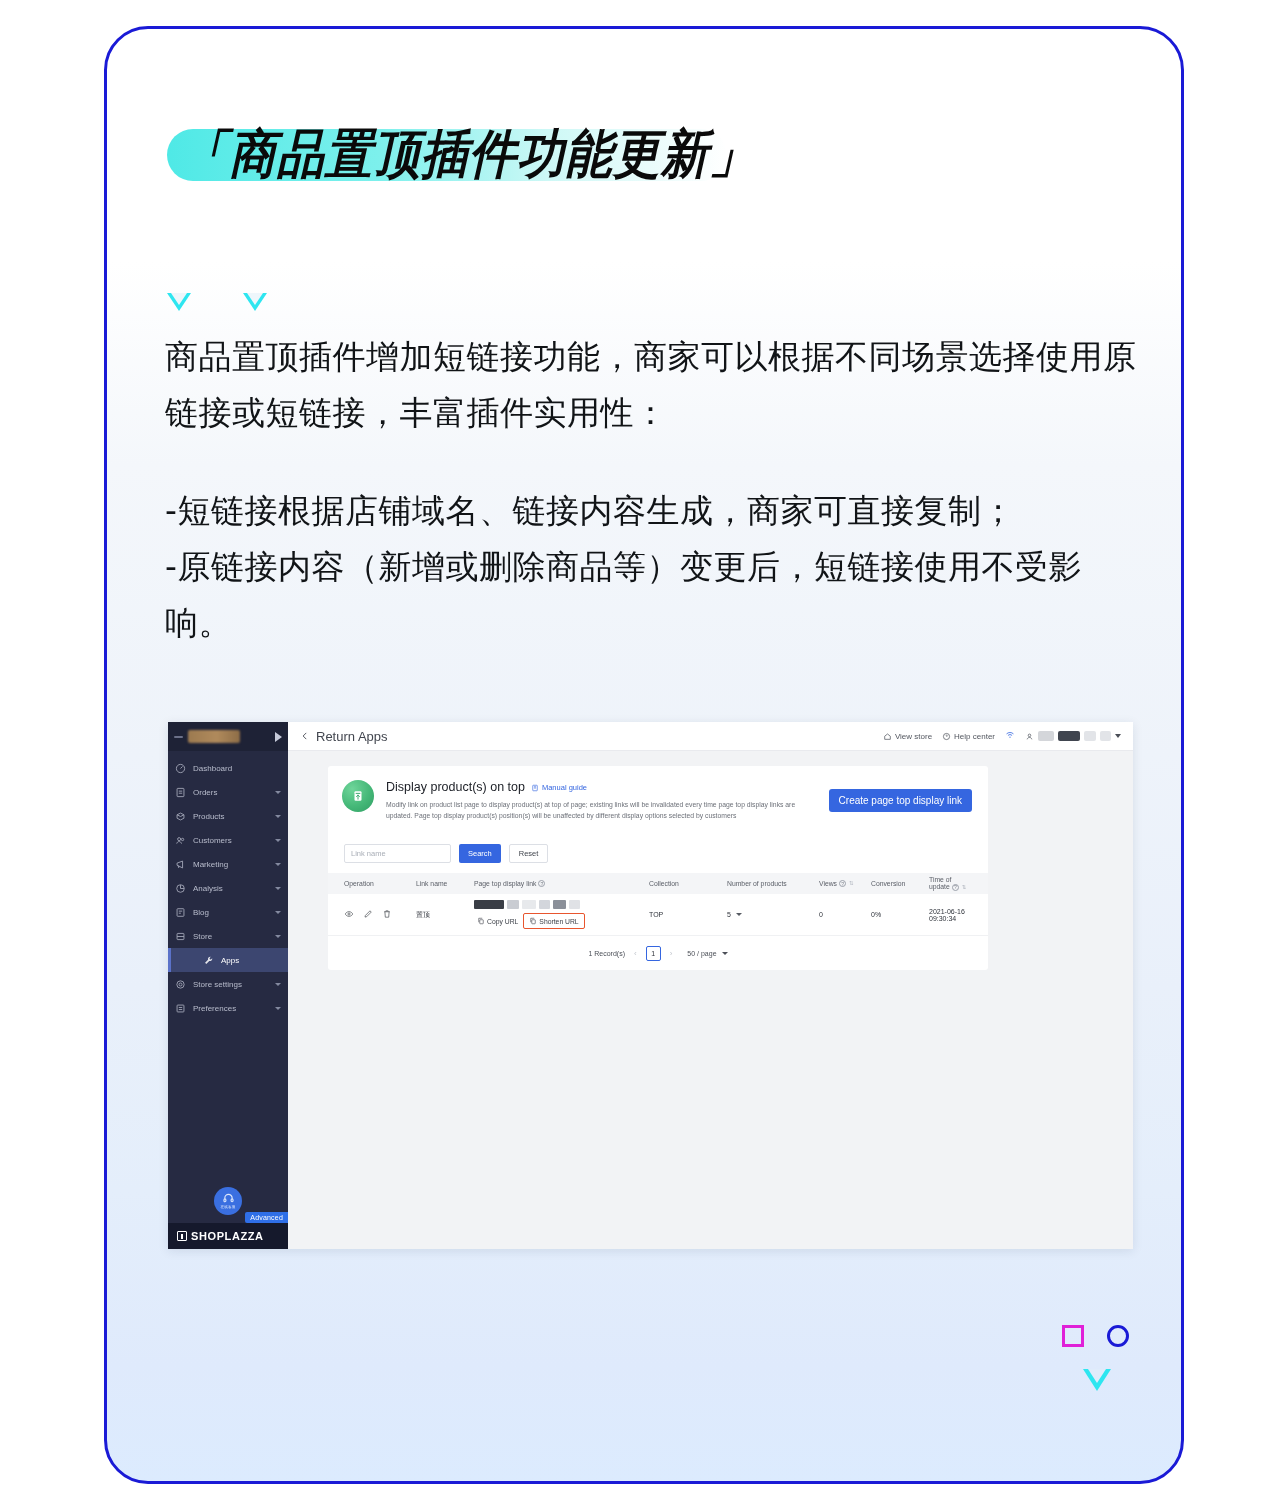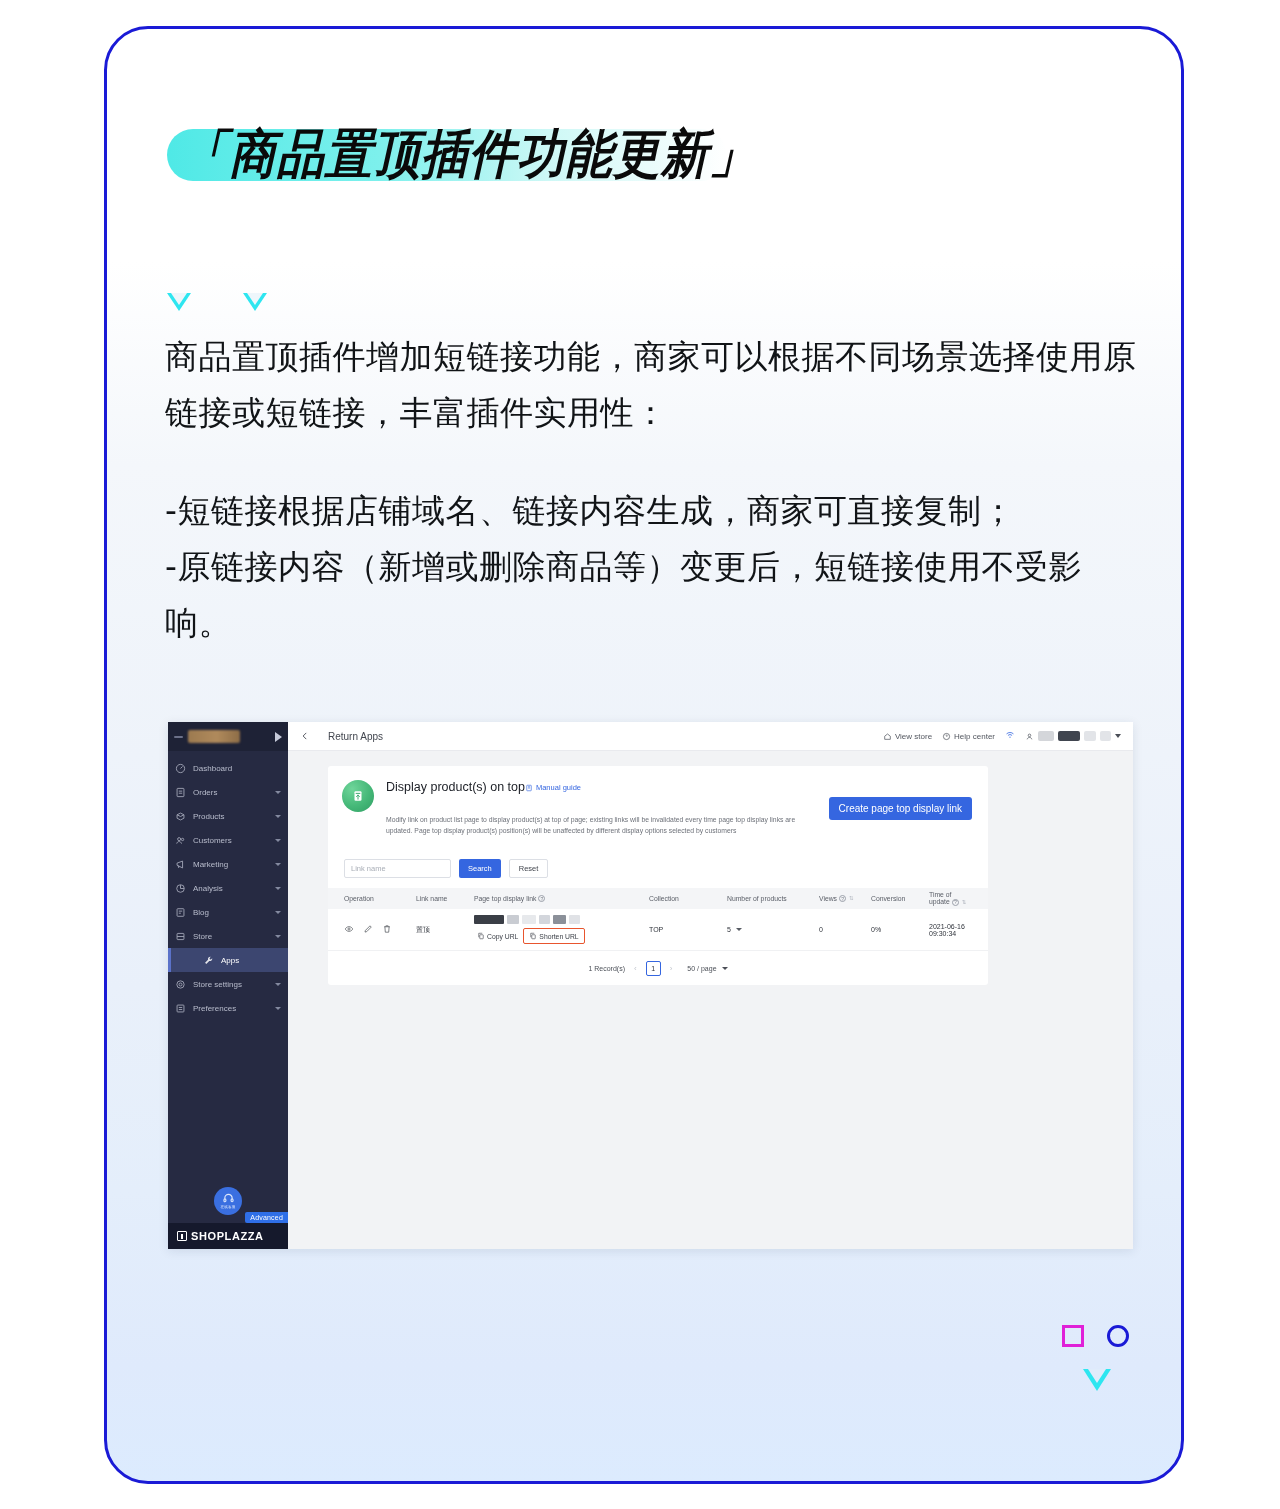--- a/index.html
+++ b/index.html
@@ -237,22 +237,22 @@
   }
   .topbar {
     height: 29px;
     background: #ffffff;
     border-bottom: 1px solid #e9eaee;
     display: flex;
     align-items: center;
     padding: 0 12px;
   }
   .tb-back {
-    display: flex; align-items: center; gap: 18px;
-    font-size: 10px; color: #42464f;
+    display: flex; align-items: center; gap: 6px;
+    font-size: 13px; color: #42464f;
   }
   .tb-back svg { width: 10px; height: 10px; }
   .tb-right {
     margin-left: auto;
     display: flex; align-items: center; gap: 10px;
     font-size: 8px; color: #52565f;
   }
   .tb-btn { display: flex; align-items: center; gap: 3px; }
   .tb-btn svg { width: 9px; height: 9px; }
   .tb-wifi svg { width: 10px; height: 10px; color: #3566e0; }
@@ -287,22 +287,22 @@
   .head-ico {
     width: 32px; height: 32px;
     flex: 0 0 32px;
     border-radius: 50%;
     background: radial-gradient(circle at 32% 28%, #6fd59a 0%, #45b878 55%, #2f9e63 100%);
     display: flex; align-items: center; justify-content: center;
   }
   .head-ico svg { width: 14px; height: 14px; }
   .head-body { flex: 1; }
   .head-title-row {
-    display: flex; align-items: center; gap: 0;
-    margin-bottom: 20px;
+    display: flex; align-items: center; gap: 6px;
+    margin-bottom: 5px;
   }
   .head-title { font-size: 12.5px; color: #1b1e25; }
   .head-guide {
     display: flex; align-items: flex-end; gap: 3px;
     font-size: 7.5px; color: #3566e0;
   }
   .head-guide svg { width: 8px; height: 8px; }
   .head-desc {
     font-size: 6.8px;
     line-height: 11px;

